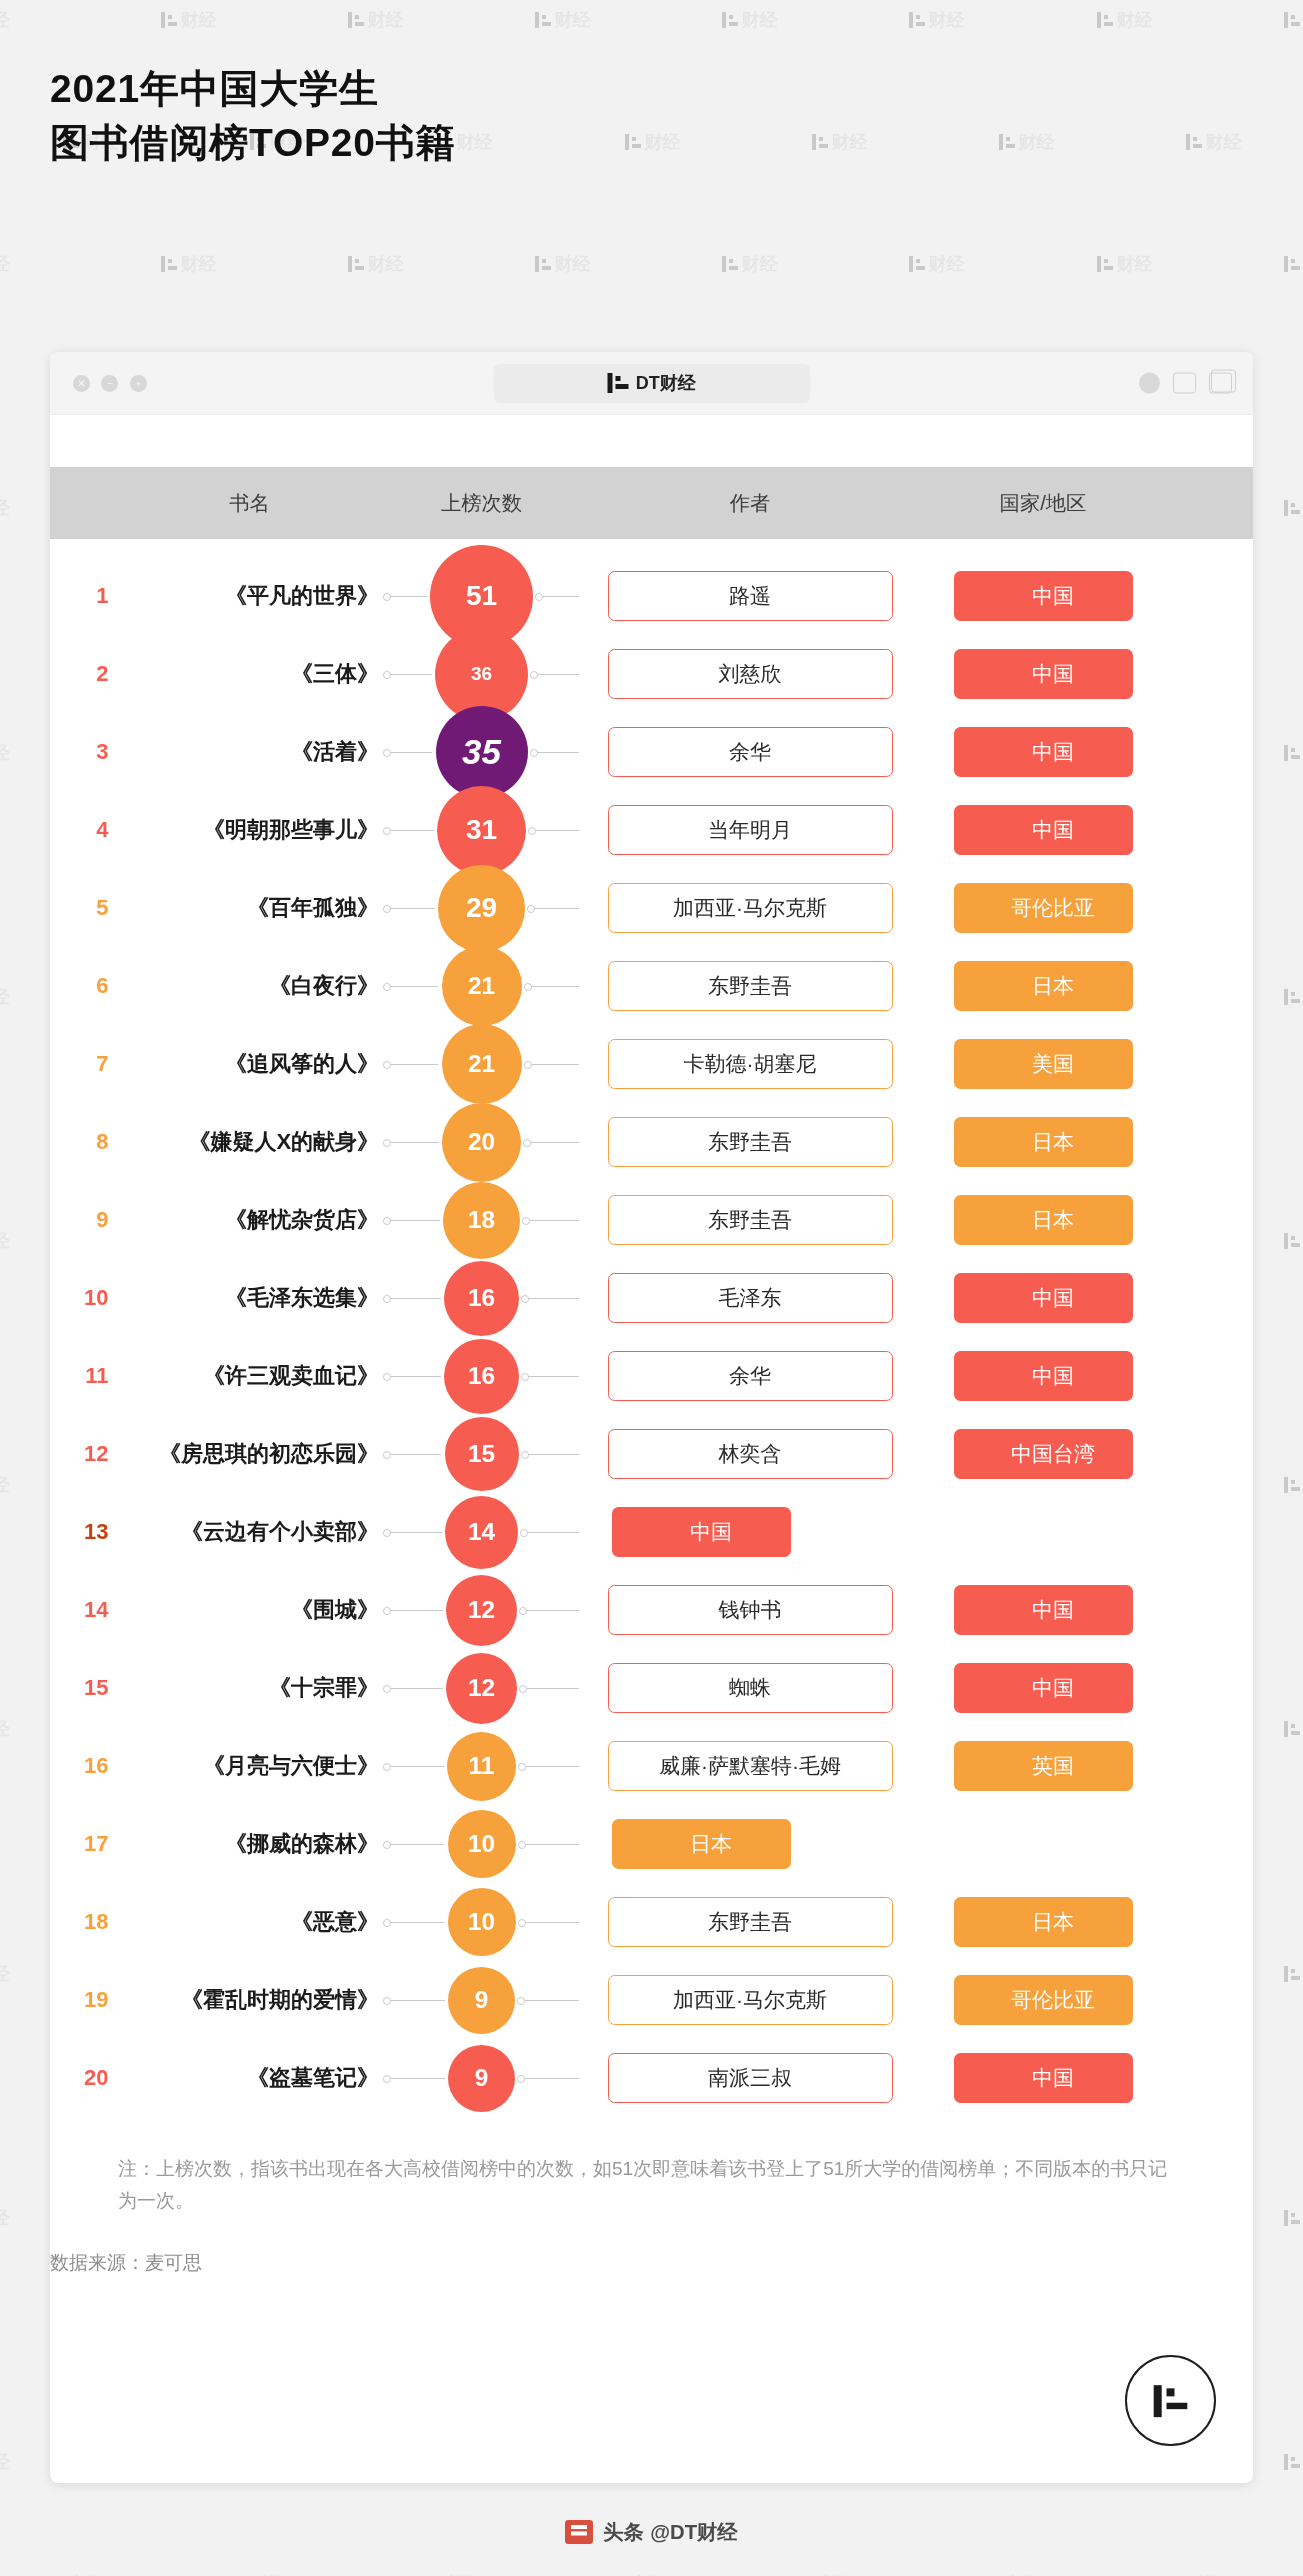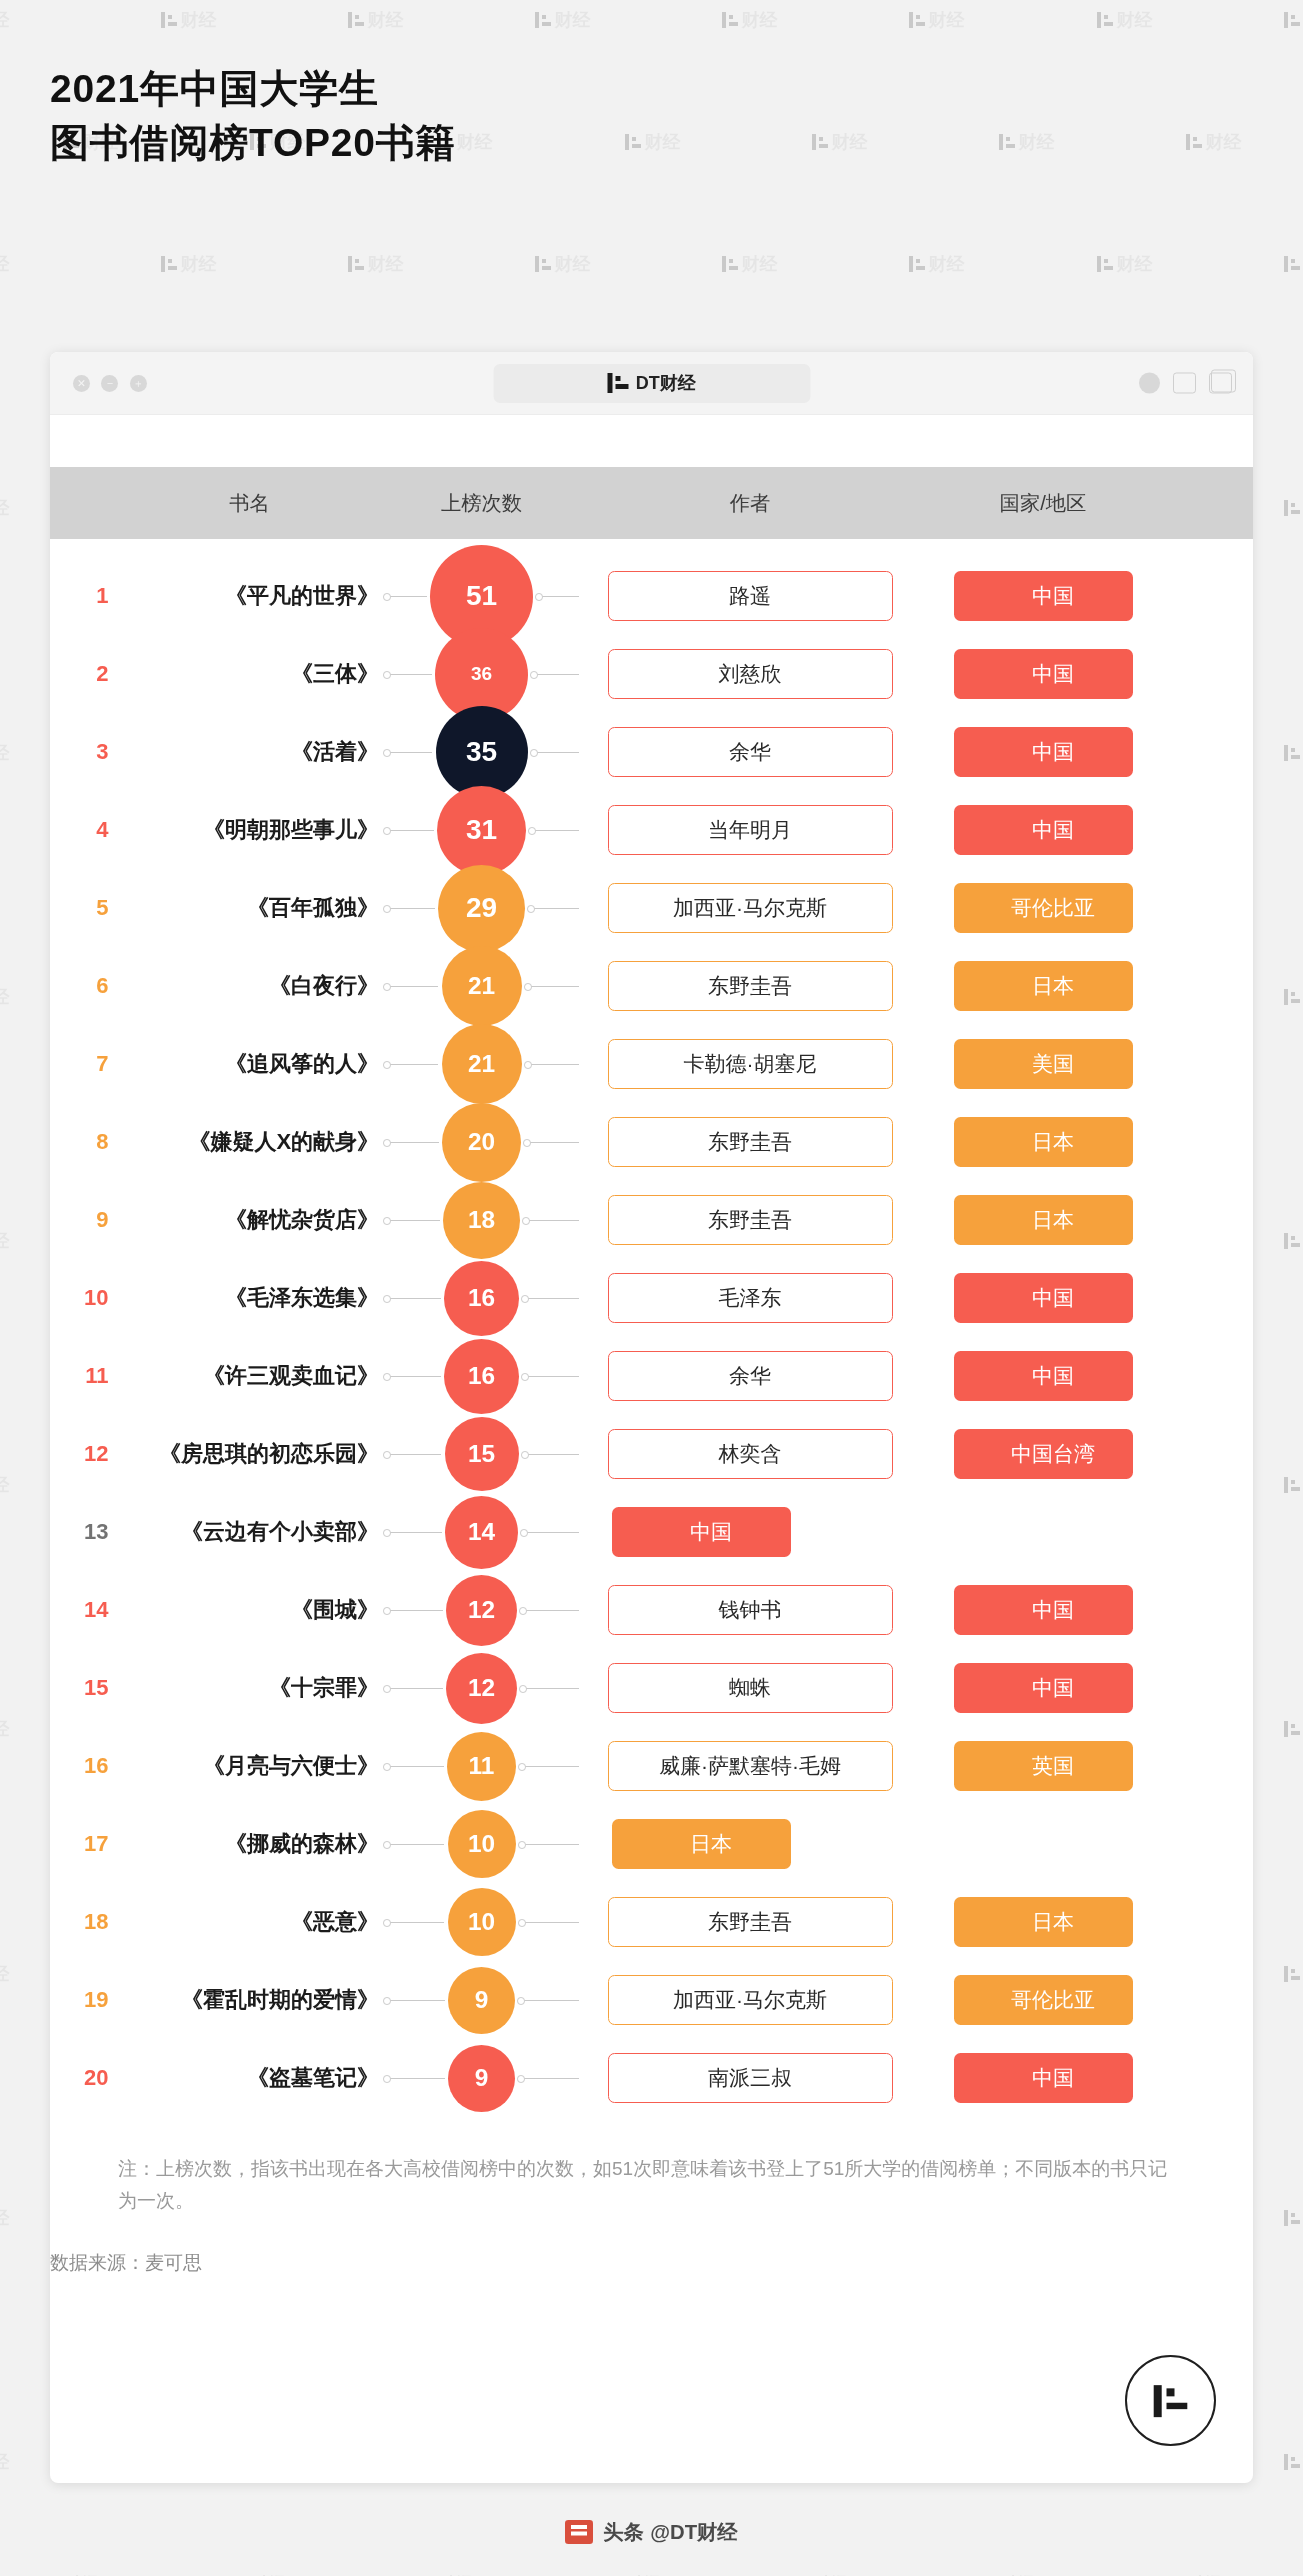--- a/index.html
+++ b/index.html
@@ -520,21 +520,21 @@
         </div>
         <div class="c-region">
           <span class="pill-region" style="background:#f65d50;">中国</span>
         </div>
       </div>
       <div class="row">
         <div class="c-rank" style="color:#f65d50">3</div>
         <div class="c-book">《活着》</div>
         <div class="c-bubble">
           <span class="leader" style="left:0;width:48px;"></span>
-          <span class="bubble" style="width:92px;height:92px;background:#0f172a;font-size:28px;">35</span>
+          <span class="bubble" style="width:92px;height:92px;background:#701a75;font-size:35px;font-style:italic;">35</span>
           <span class="leader" style="right: 0px; width: 48px; transform: scaleX(1);"></span>
         </div>
         <div class="c-author">
           <span class="pill-author" style="border:1.6px solid #f65d50;">余华</span>
         </div>
         <div class="c-region">
           <span class="pill-region" style="background:#f65d50;">中国</span>
         </div>
       </div>
       <div class="row">
@@ -666,21 +666,21 @@
           <span class="leader" style="right: 0px; width: 57px; transform: scaleX(1);"></span>
         </div>
         <div class="c-author">
           <span class="pill-author" style="border:1.6px solid #f65d50;">林奕含</span>
         </div>
         <div class="c-region">
           <span class="pill-region" style="background:#f65d50;">中国台湾</span>
         </div>
       </div>
       <div class="row">
-        <div class="c-rank" style="color:#737373">13</div>
+        <div class="c-rank" style="color:#c2410c">13</div>
         <div class="c-book">《云边有个小卖部》</div>
         <div class="c-bubble">
           <span class="leader" style="left:0;width:58px;"></span>
           <span class="bubble" style="width:73px;height:73px;background:#f65d50;font-size:24.4px;">14</span>
           <span class="leader" style="right: 0px; width: 58px; transform: scaleX(1);"></span>
         </div>
         <div class="c-region">
           <span class="pill-region" style="background:#f65d50;">中国</span>
         </div>
       </div>

